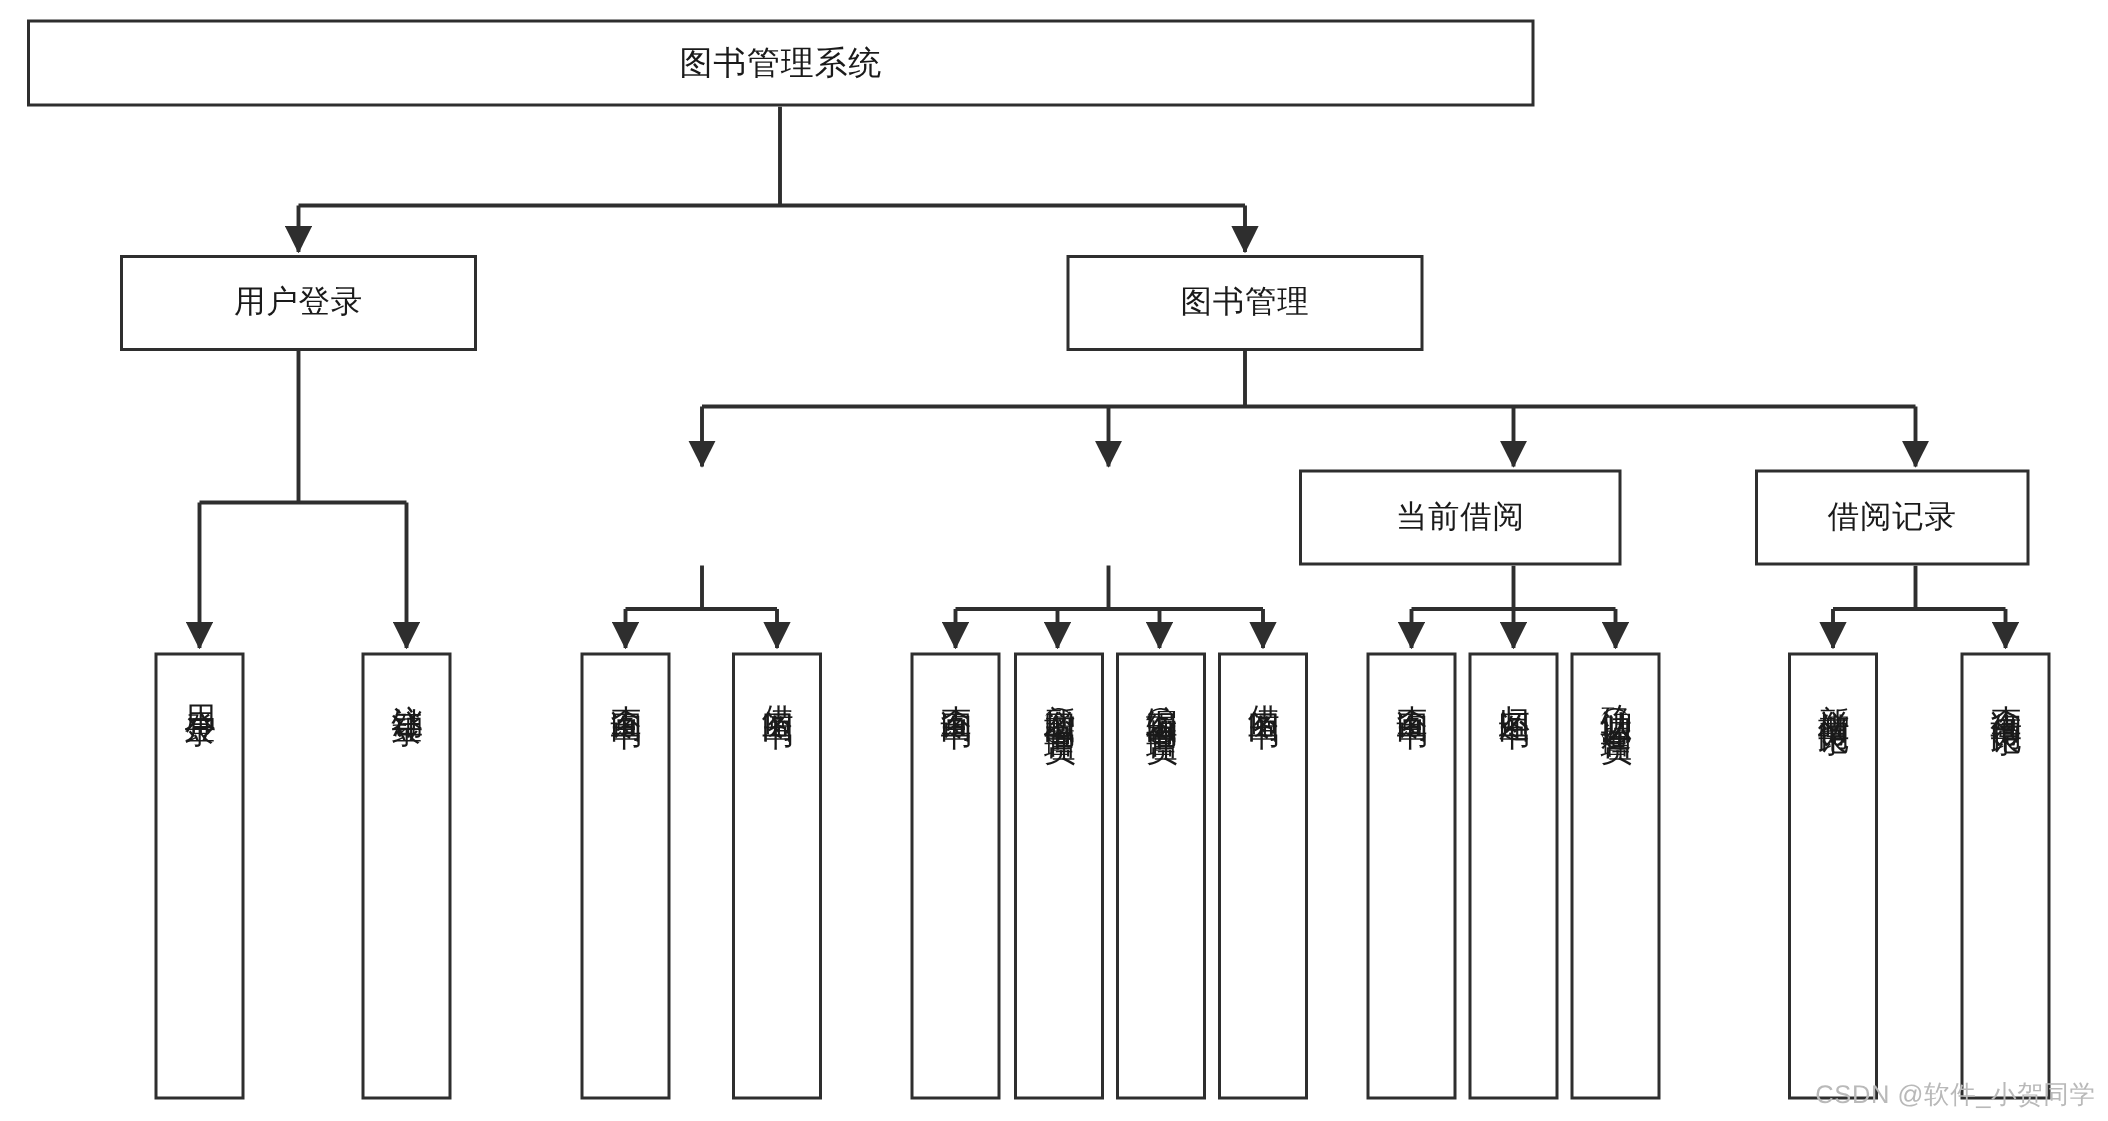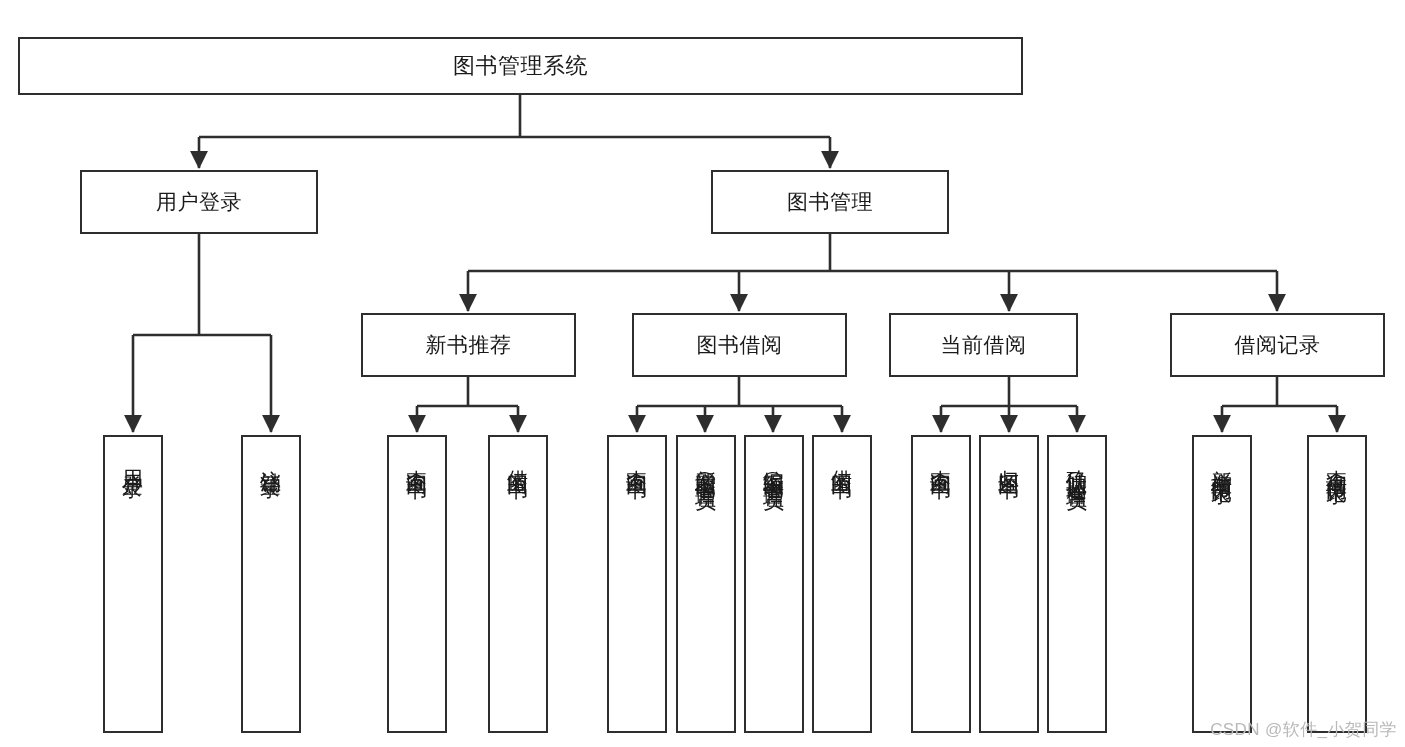--- a/index.html
+++ b/index.html
@@ -123,41 +123,35 @@
       <path d="M 1009 406 L 1009 432" marker-end="url(#arrow)"></path>
       <path d="M 1077 406 L 1077 432" marker-end="url(#arrow)"></path>
 
       <path d="M 1277 377 L 1277 406"></path>
       <path d="M 1222 406 L 1337 406"></path>
       <path d="M 1222 406 L 1222 432" marker-end="url(#arrow)"></path>
       <path d="M 1337 406 L 1337 432" marker-end="url(#arrow)"></path>
     </g>
   </svg>
 
-  <div class="node root horizontal" style="left:18px; top:13px; width:1005px; height:58px;margin-top:24px;">
+  <div class="node root horizontal" style="left:18px; top:13px; width:1005px; height:58px;">
     <span class="label">图书管理系统</span>
   </div>
 
   <div class="node horizontal" style="left:80px; top:170px; width:238px; height:64px;">
     <span class="label">用户登录</span>
   </div>
   <div class="node horizontal" style="left:711px; top:170px; width:238px; height:64px;justify-content:center;">
     <span class="label">图书管理</span>
   </div>
 
-  <div class="node horizontal" style="left:361px; top:313px; width:215px; height:64px;">
-    <span class="label">新书推荐</span>
-  </div>
-  <div class="node horizontal" style="left:632px; top:313px; width:215px; height:64px;">
-    <span class="label">图书借阅</span>
-  </div>
-  <div class="node horizontal" style="left:889px; top:313px; width:189px; height:64px;">
+  <div class="node horizontal" style="left:866px; top:313px; width:215px; height:64px;">
     <span class="label">当前借阅</span>
   </div>
-  <div class="node horizontal" style="left:1170px; top:313px; width:215px; height:64px;">
+  <div class="node horizontal" style="left:1170px; top:313px; width:183px; height:64px;">
     <span class="label">借阅记录</span>
   </div>
 
   <div class="node vertical" style="left:103px; top:435px; width:60px; height:298px;">
     <span class="label">用户登录</span>
   </div>
   <div class="node vertical" style="left:241px; top:435px; width:60px; height:298px;">
     <span class="label">注销登录</span>
   </div>
 

